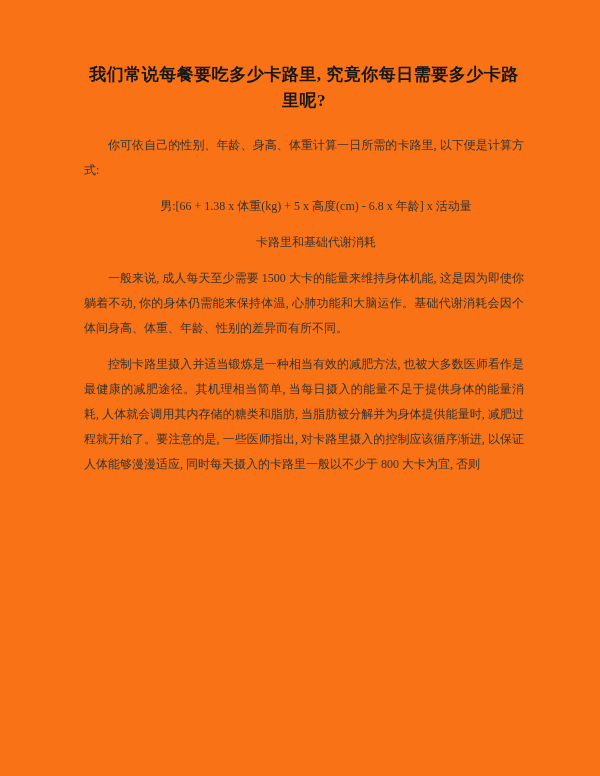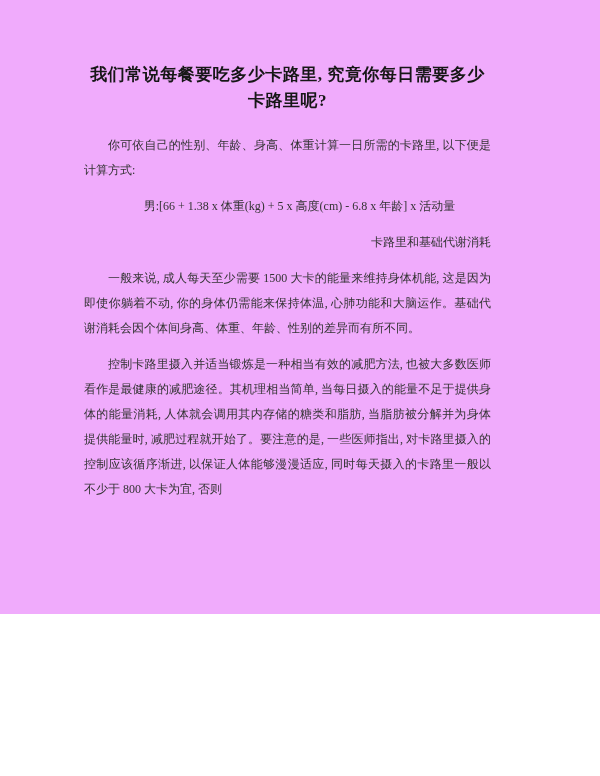--- a/index.html
+++ b/index.html
@@ -8,23 +8,23 @@
     background: #ffffff;
   }
   body {
     width: 600px;
     height: 776px;
     overflow: hidden;
   }
   .page {
     box-sizing: border-box;
     width: 600px;
-    height: 614px;
-    padding: 62px 109px 0 84px;
-    background: #f0abfc;
+    height: 776px;
+    padding: 62px 76px 0 84px;
+    background: #f97316;
     font-family: "Liberation Serif", "DejaVu Serif", serif;
     font-size: 12px;
     line-height: 25px;
     color: #333333;
     text-align: justify;
   }
   .doc-title {
     font-size: 17px;
     line-height: 26px;
     font-weight: 700;
@@ -40,21 +40,21 @@
   }
   .formula-line {
     margin: 0 0 11px 0;
     text-indent: 2em;
     white-space: nowrap;
     text-align: center;
   }
   .subheading {
     margin: 0 0 11px 0;
     text-indent: 2em;
-    text-align: right;
+    text-align: center;
   }
 </style>
 </head>
 <body>
 
 <div class="page">
 
   <h1 class="doc-title">我们常说每餐要吃多少卡路里, 究竟你每日需要多少卡路里呢?</h1>
 
   <p class="para">你可依自己的性别、年龄、身高、体重计算一日所需的卡路里, 以下便是计算方式:</p>

